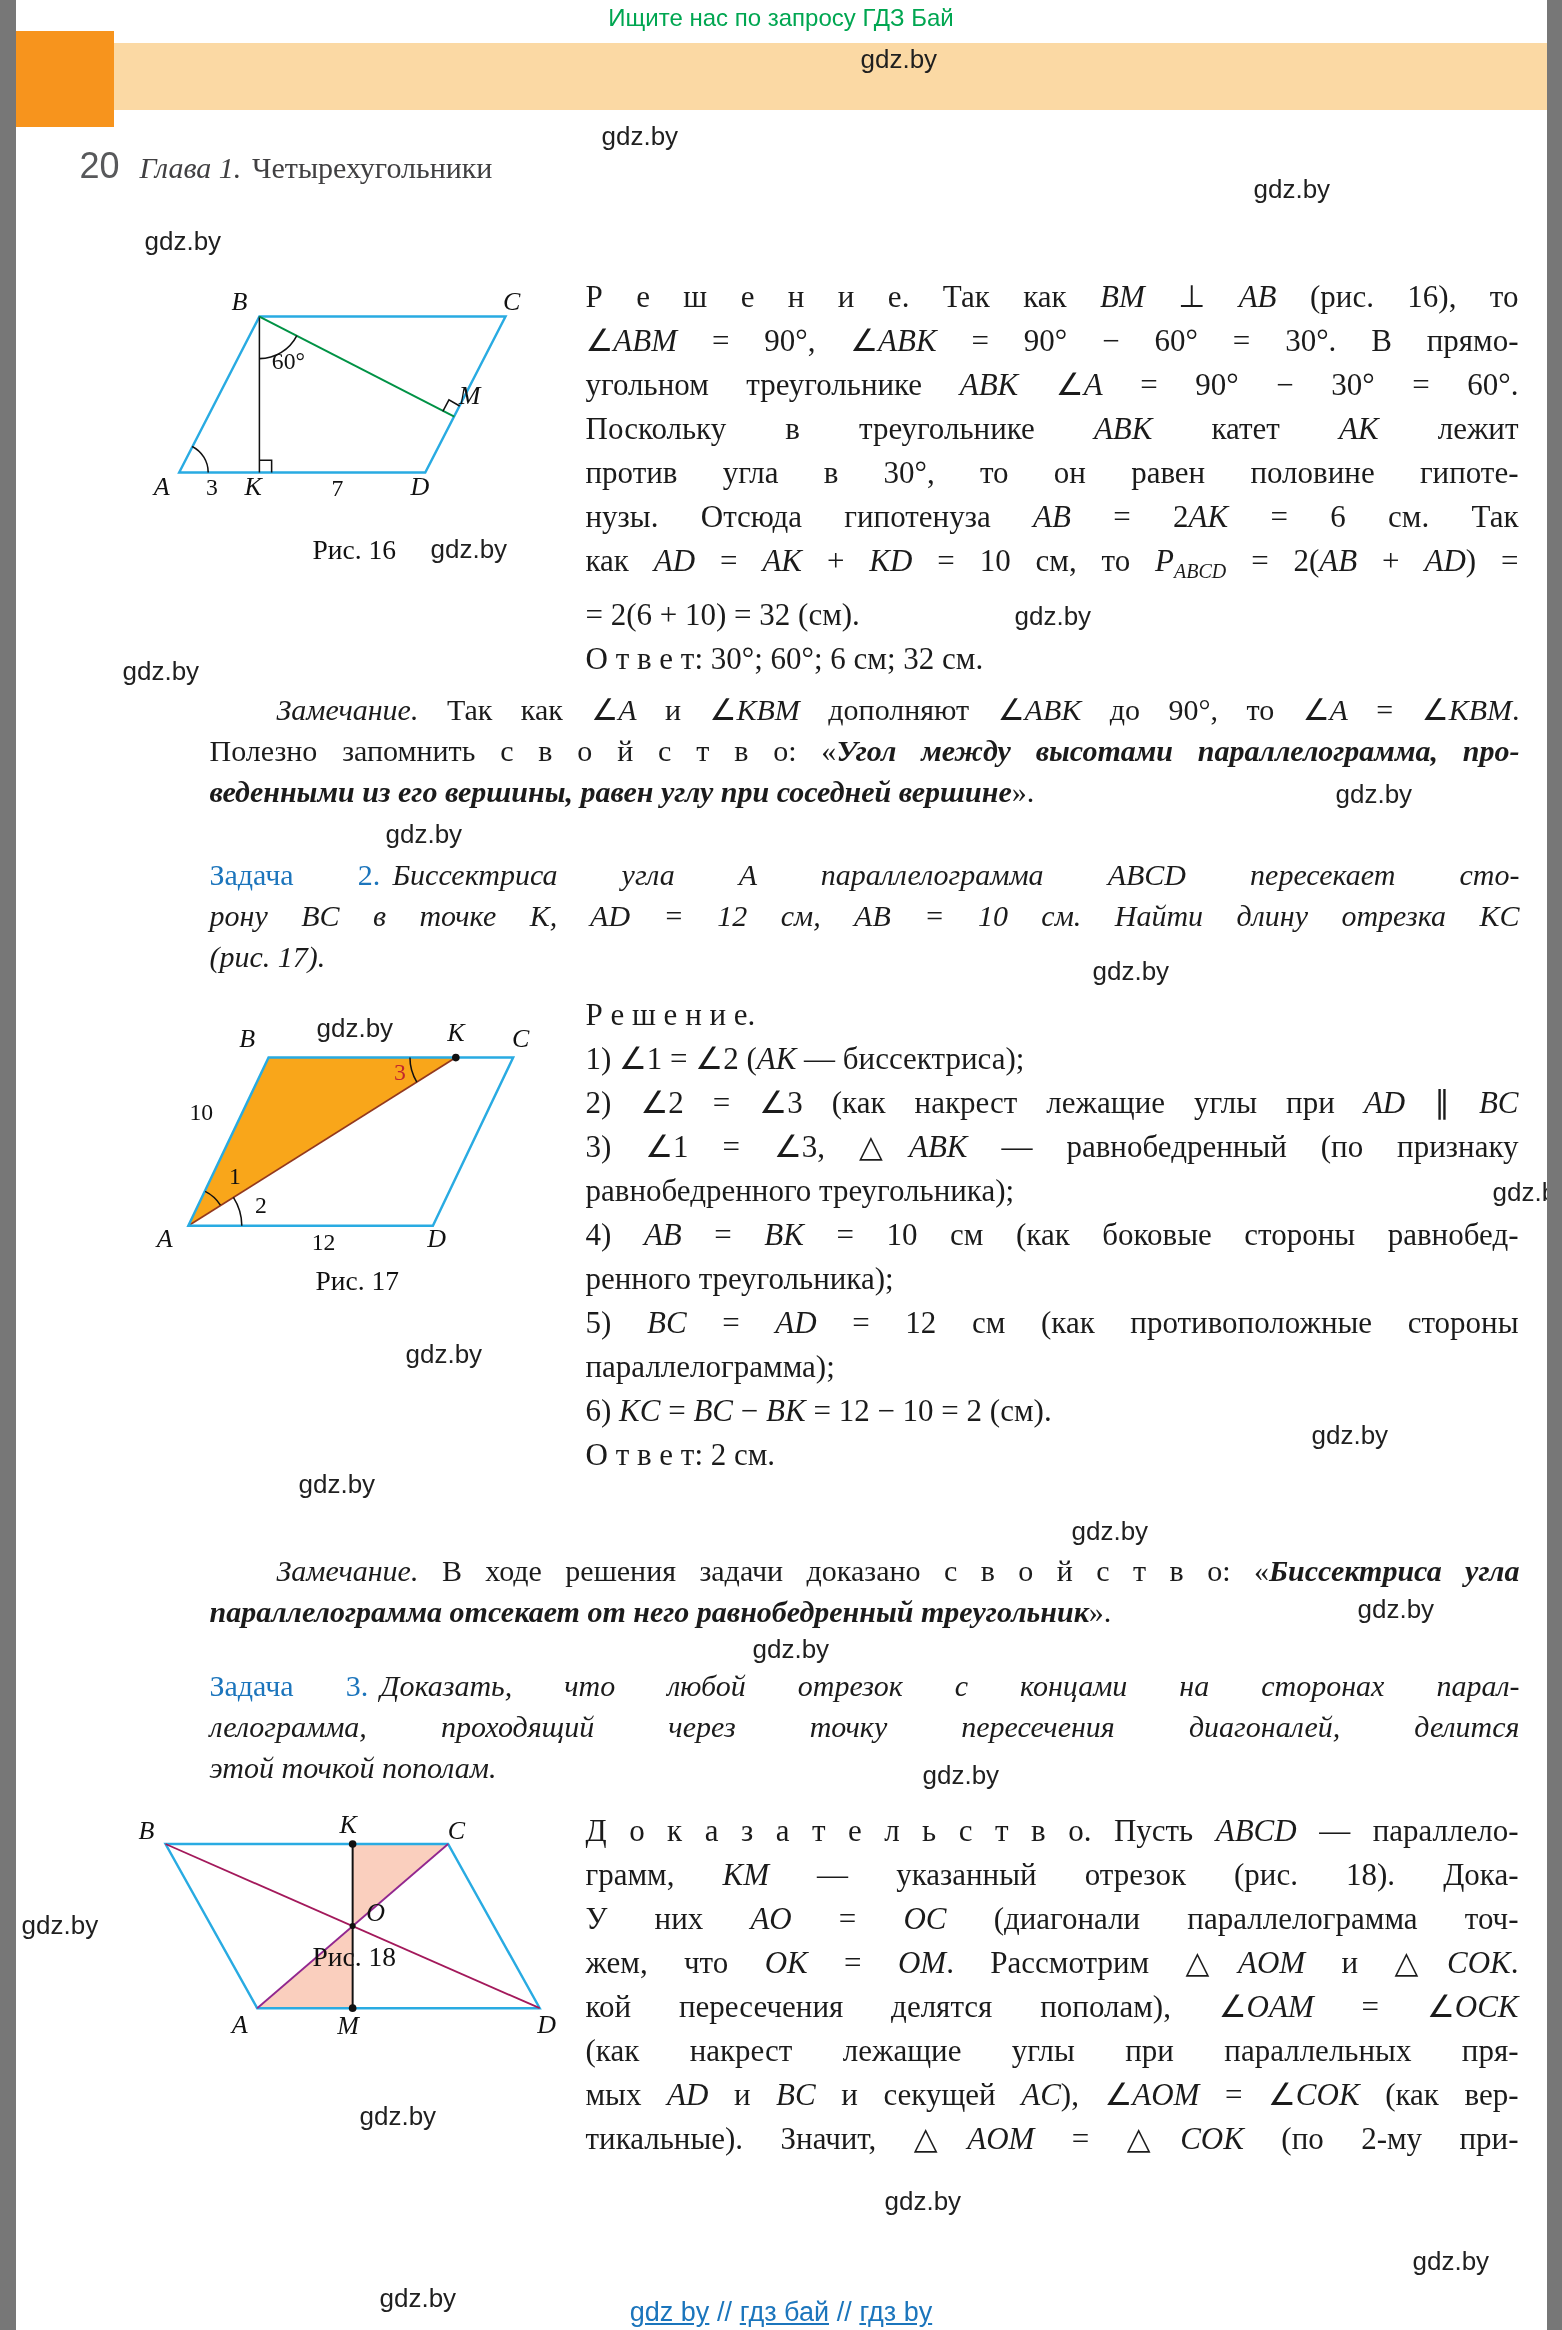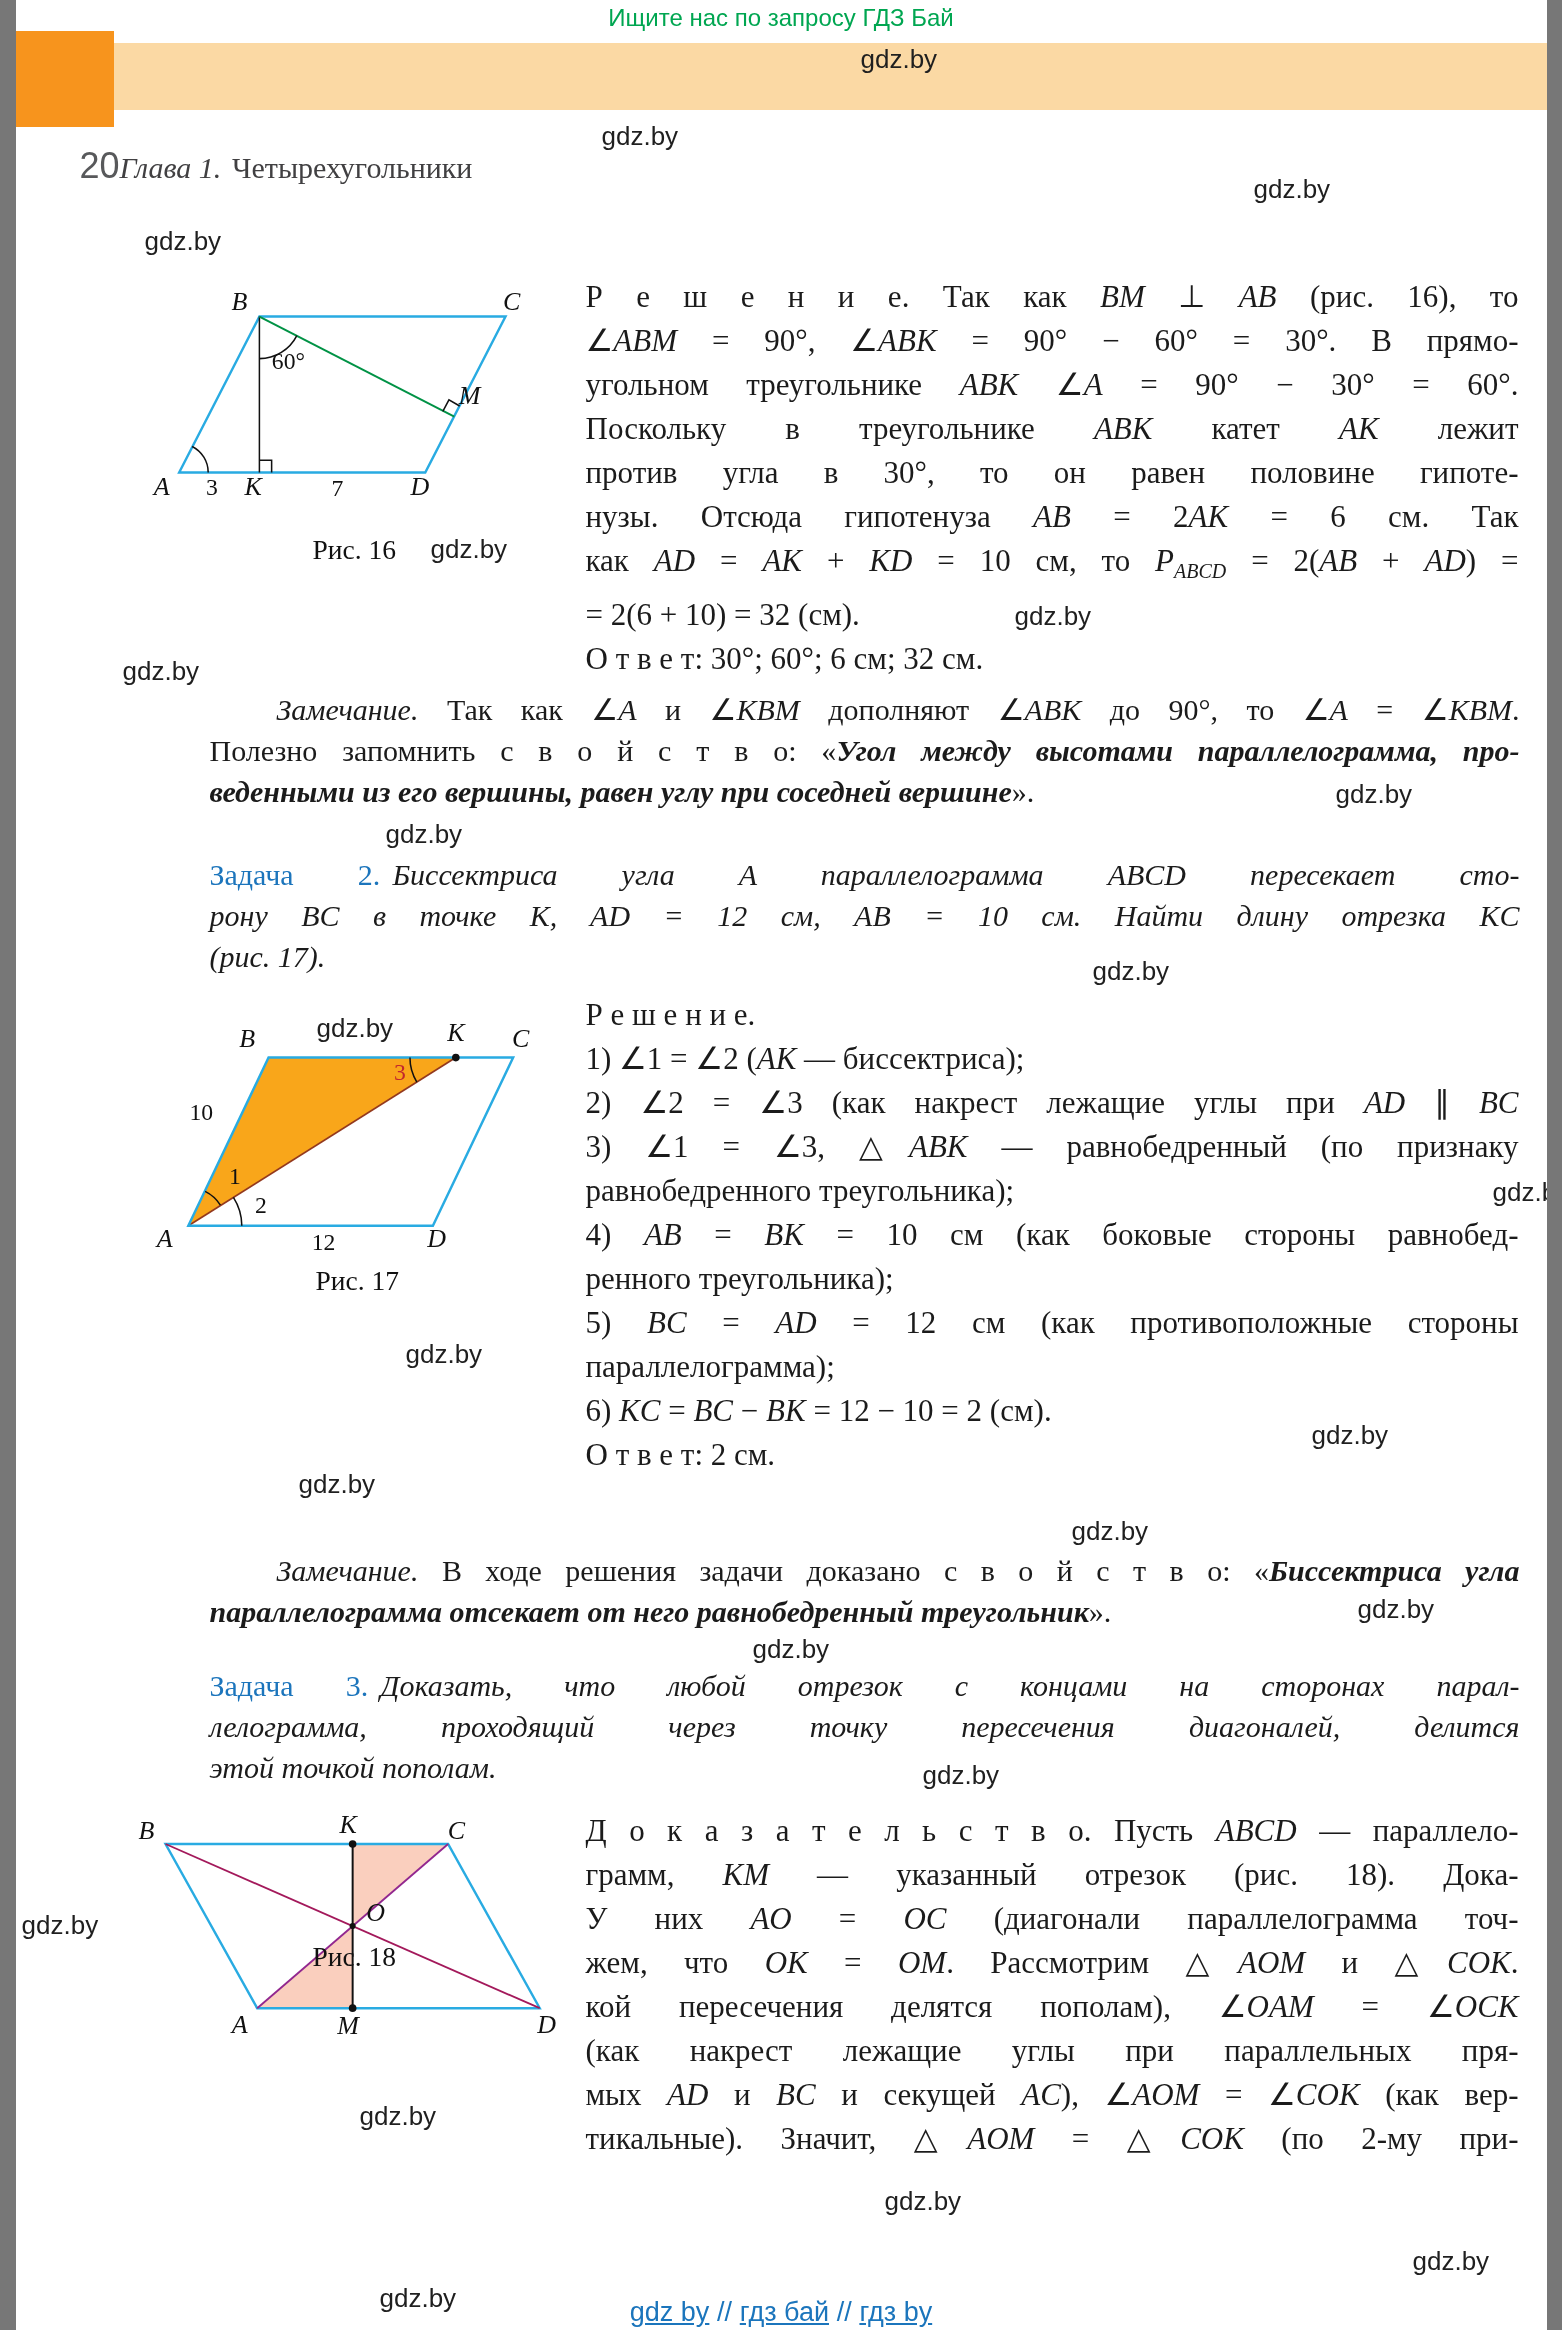--- a/index.html
+++ b/index.html
@@ -12,21 +12,21 @@
   .wm {
     position: absolute; font-family: "Liberation Sans", sans-serif;
     font-size: 26px; color: #1f1f1f; white-space: nowrap;
   }
   .banner {
     position: absolute; top: 3.8px; left: 0; width: 100%; text-align: center;
     font-family: "Liberation Sans", sans-serif; font-size: 24px; color: var(--banner_green);
   }
   .band-dark { position: absolute; left: 0; top: 31px; width: 98px; height: 96px; background: var(--band_orange); }
   .band-light { position: absolute; left: 98px; top: 43px; width: 1465px; height: 67px; background: var(--band_light); }
-  .header-row { position: absolute; left: 64px; top: 145px; display: flex; align-items: baseline; color: #414042; }
+  .header-row { position: absolute; left: 64px; top: 145px; display: flex; align-items: baseline; gap: 20px; color: #414042; }
   .page-num { font-size: 36px; color: #58595b; font-family: "Liberation Sans", sans-serif; }
   .chapter { font-size: 30px; }
   .chapter .lbl { font-style: italic; margin-right: 10.7px; }
 
   .block { position: absolute; }
   .line { font-size: 31px; line-height: 44px; }
   .j { text-align: justify; text-align-last: justify; }
   .full .line { font-size: 30px; line-height: 41px; }
   .ind { text-indent: 67px; }
   .task .line { font-style: italic; }

